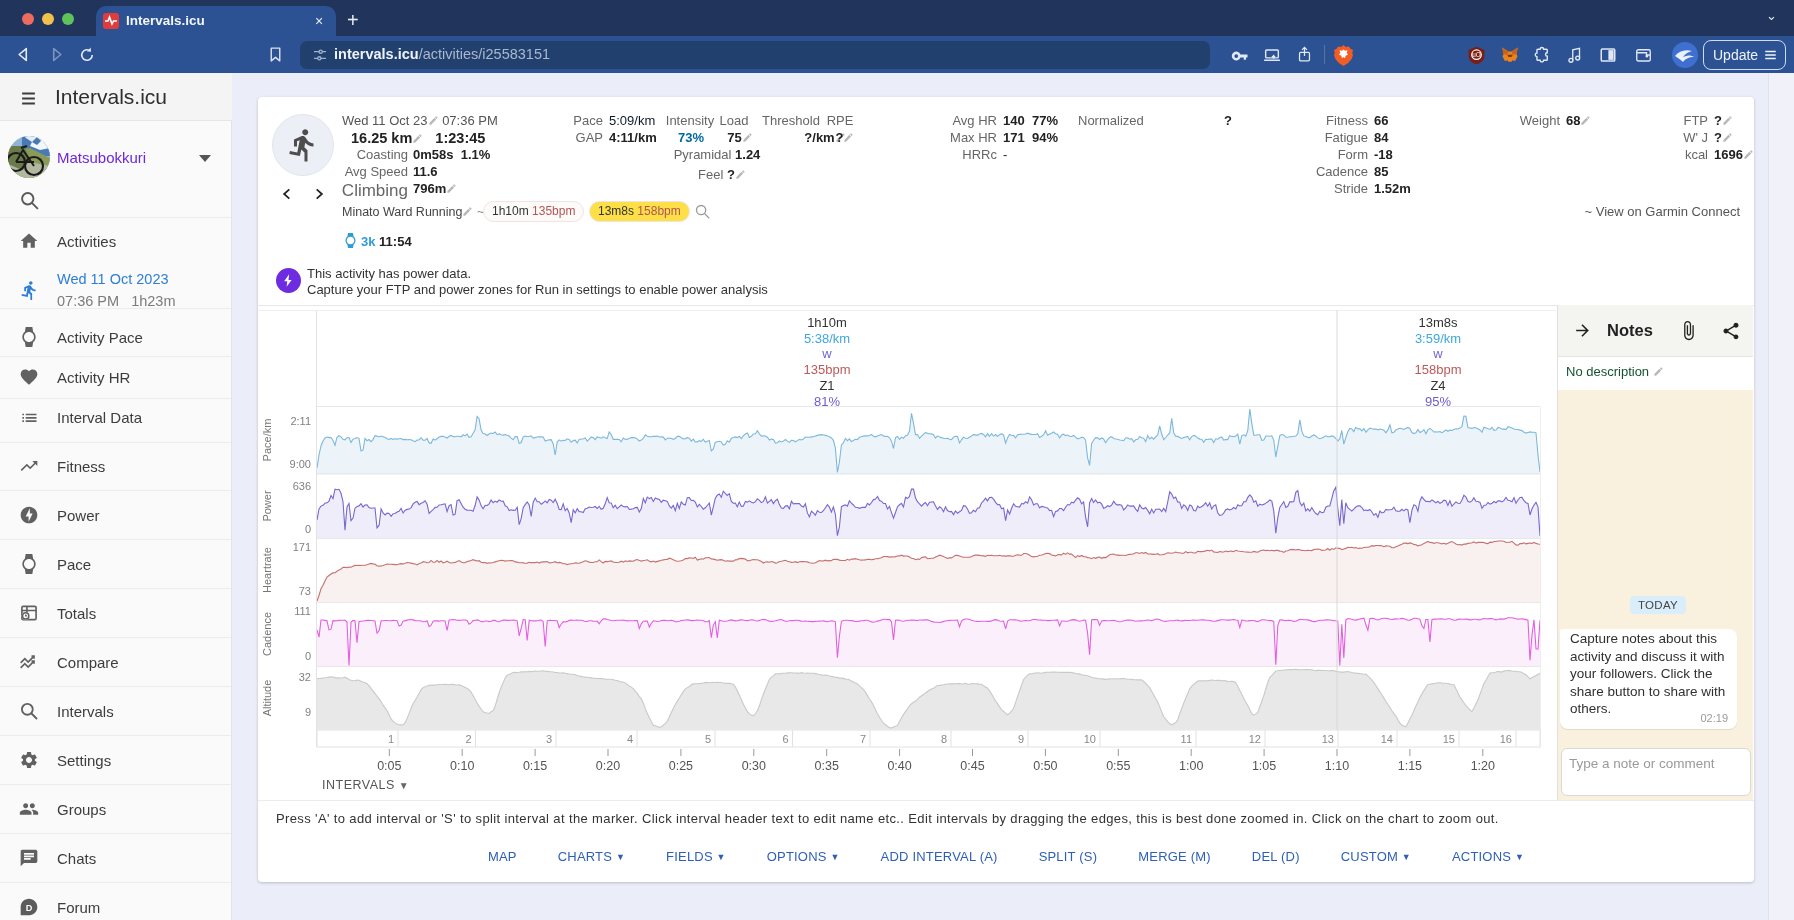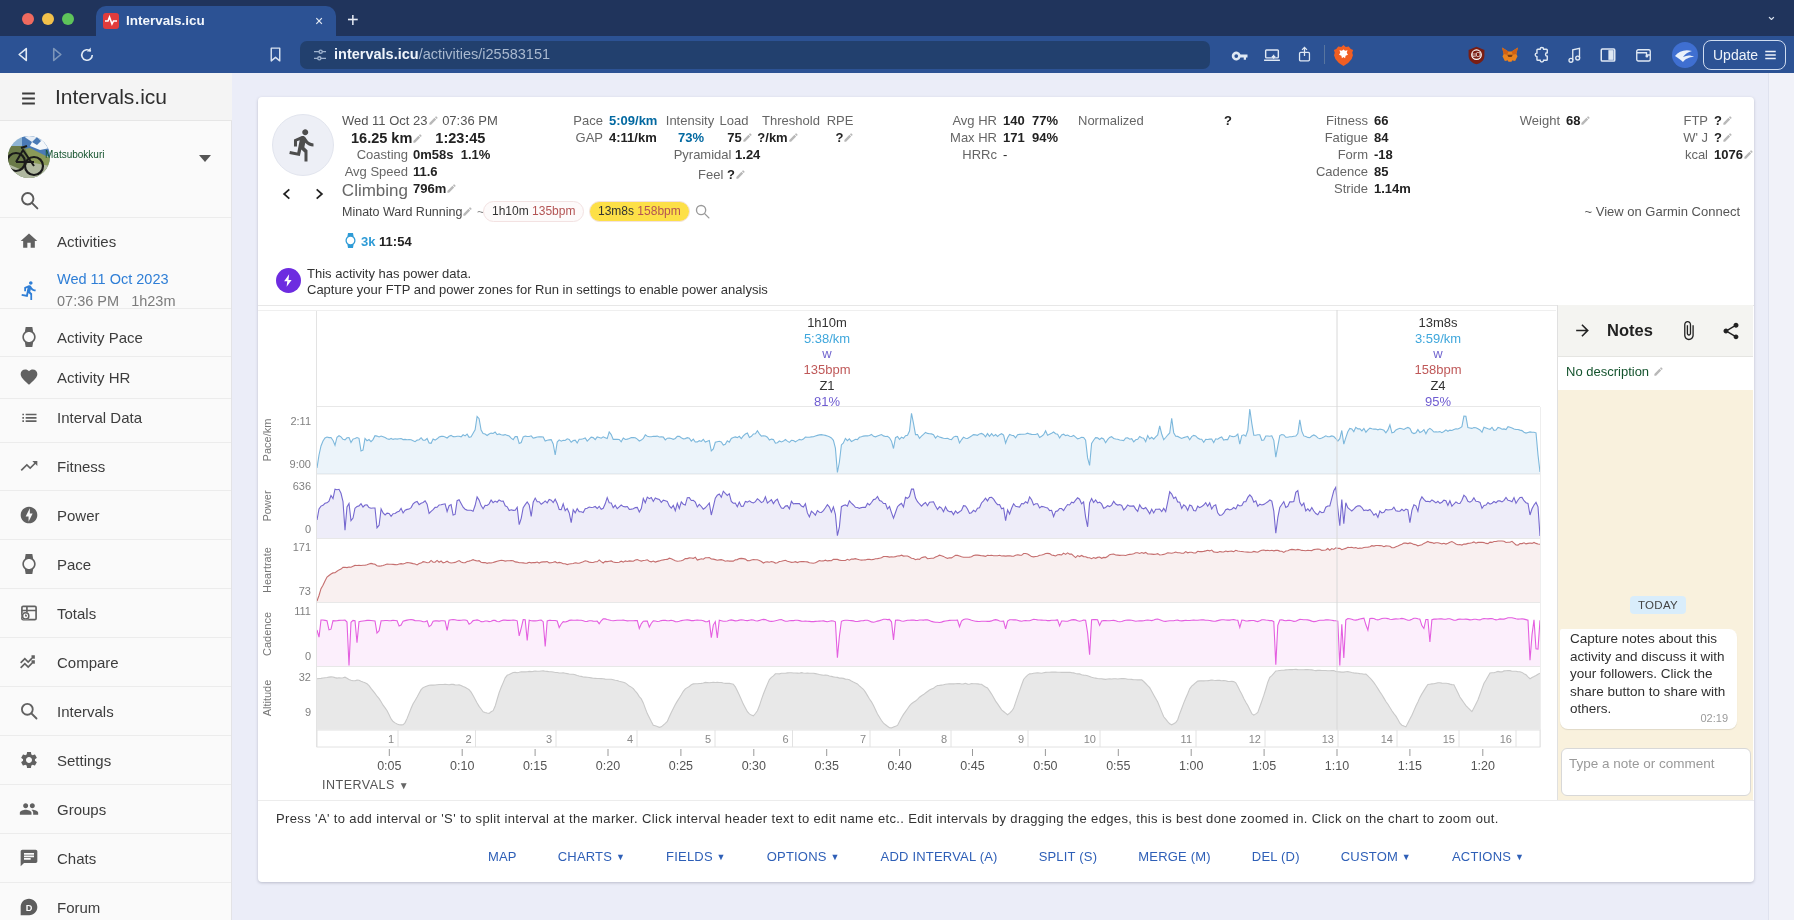--- a/index.html
+++ b/index.html
@@ -116,21 +116,21 @@
 <path d="M24 6l5 3 6-6 7 4v5l-10 2-10-4z" fill="#f4f7fa"></path>
 <path d="M0 16l22-4 20 10v20H0z" fill="#8a9a58"></path>
 <path d="M0 22l42 8v12H0z" fill="#b0b8a0"></path>
 <path d="M0 10h16l6 14-8 10L0 28z" fill="#6a7a48"></path>
 <circle cx="8" cy="26" r="9" fill="none" stroke="#1a1a1a" stroke-width="2.2"></circle>
 <circle cx="26" cy="30" r="9" fill="none" stroke="#1a1a1a" stroke-width="2.2"></circle>
 <path d="M8 26l7-12 11 16M8 26h18" stroke="#1a1a1a" stroke-width="2" fill="none"></path>
 <path d="M13 12l6-2" stroke="#1a1a1a" stroke-width="2"></path>
     </g>
   </svg>
-<div class="abs" style="left:45px;top:149px;font-size:10px;color:#14532d">Matsubokkuri</div>
+<div class="abs" style="left:57px;top:149px;font-size:15px;color:#6d28d9">Matsubokkuri</div>
 <svg class="abs" style="left:199px;top:154px" width="12" height="9" viewBox="0 0 12 9">
     <path d="M0 1h12L6 8z" fill="#555"></path>
   </svg>
 <div class="abs" style="left:19px;top:190px"><svg width="21" height="21" viewBox="0 0 24 24" fill="none">
       <circle cx="10" cy="10" r="6.5" stroke="#5a5a5a" stroke-width="2.2"></circle>
       <path d="M15 15l6 6" stroke="#5a5a5a" stroke-width="2.2" stroke-linecap="round"></path>
     </svg></div>
 <div class="abs" style="left:0;top:217px;width:231px;height:1px;background:#ececec"></div>
 <div class="abs" style="left:0;top:308px;width:231px;height:1px;background:#ececec"></div>
 <div class="abs" style="left:0;top:356px;width:231px;height:1px;background:#ececec"></div>
@@ -249,32 +249,32 @@
 <div class="abs" style="left:343px;top:233px"><svg width="15" height="15" viewBox="0 0 24 24">
       <path d="M20 12c0-2.54-1.19-4.81-3.04-6.27L16 0H8l-.95 5.73C5.19 7.19 4 9.45 4 12s1.19 4.81 3.05 6.27L8 24h8l.96-5.73C18.81 16.81 20 14.54 20 12zM6 12c0-3.31 2.69-6 6-6s6 2.69 6 6-2.69 6-6 6-6-2.69-6-6z" fill="#2e9bd6"></path>
     </svg></div>
 <div class="abs" style="left:361px;top:234px;font-size:13px;font-weight:bold;color:#2e9bd6">3k <span style="color:#222">11:54</span></div>
 <div class="abs" style="left:276px;top:268px;width:25px;height:25px;border-radius:50%;background:#6d2ce0"></div>
 <svg class="abs" style="left:281px;top:272px" width="15" height="17" viewBox="0 0 24 24">
     <path d="M13 2L5 13h5l-1 9 8-11h-5z" fill="#fff"></path>
   </svg>
 <div class="abs" style="left:307px;top:266px;font-size:13px;color:#333;line-height:15.5px">This activity has power data.<br>Capture your FTP and power zones for Run in settings to enable power analysis</div>
 <div class="abs" style="left:463px;top:113px;width:140px;font-size:13px;color:#666;text-align:right">Pace</div>
-<div class="abs" style="left:609px;top:113px;font-size:13px;font-weight:bold;color:#0369a1">5:09/km</div>
+<div class="abs" style="left:609px;top:113px;font-size:13px;font-weight:normal;color:#0f172a">5:09/km</div>
 <div class="abs" style="left:463px;top:130px;width:140px;font-size:13px;color:#666;text-align:right">GAP</div>
 <div class="abs" style="left:609px;top:130px;font-size:13px;font-weight:bold;color:#222">4:11/km</div>
 <div class="abs" style="left:600px;top:113px;width:180px;text-align:center;font-size:13px;color:#666">Intensity</div>
 <div class="abs" style="left:644px;top:113px;width:180px;text-align:center;font-size:13px;color:#666">Load</div>
 <div class="abs" style="left:701px;top:113px;width:180px;text-align:center;font-size:13px;color:#666">Threshold</div>
 <div class="abs" style="left:750px;top:113px;width:180px;text-align:center;font-size:13px;color:#666">RPE</div>
 <div class="abs" style="left:601px;top:130px;width:180px;text-align:center;font-size:13px;font-weight:bold;color:#0369a1">73%</div>
 <div class="abs" style="left:650px;top:130px;width:180px;text-align:center;font-size:13px;font-weight:bold;color:#222">75<svg style="vertical-align:-1px" width="11" height="11" viewBox="0 0 24 24">
       <path d="M3 17.25V21h3.75L17.81 9.94l-3.75-3.75L3 17.25zM20.71 7.04c.39-.39.39-1.02 0-1.41l-2.34-2.34c-.39-.39-1.02-.39-1.41 0l-1.83 1.83 3.75 3.75 1.83-1.83z" fill="#b8b8b8"></path>
     </svg></div>
-<div class="abs" style="left:688px;top:130px;width:180px;text-align:center;font-size:13px;font-weight:bold;color:#222">?/km<svg style="vertical-align:-1px" width="11" height="11" viewBox="0 0 24 24">
+<div class="abs" style="left:735px;top:130px;width:180px;text-align:center;font-size:13px;font-weight:bold;color:#222">?/km<svg style="vertical-align:-1px" width="11" height="11" viewBox="0 0 24 24">
       <path d="M3 17.25V21h3.75L17.81 9.94l-3.75-3.75L3 17.25zM20.71 7.04c.39-.39.39-1.02 0-1.41l-2.34-2.34c-.39-.39-1.02-.39-1.41 0l-1.83 1.83 3.75 3.75 1.83-1.83z" fill="#b8b8b8"></path>
     </svg></div>
 <div class="abs" style="left:755px;top:130px;width:180px;text-align:center;font-size:13px;font-weight:bold;color:#222">?<svg style="vertical-align:-1px" width="11" height="11" viewBox="0 0 24 24">
       <path d="M3 17.25V21h3.75L17.81 9.94l-3.75-3.75L3 17.25zM20.71 7.04c.39-.39.39-1.02 0-1.41l-2.34-2.34c-.39-.39-1.02-.39-1.41 0l-1.83 1.83 3.75 3.75 1.83-1.83z" fill="#b8b8b8"></path>
     </svg></div>
 <div class="abs" style="left:627px;top:147px;width:180px;text-align:center;font-size:13px;color:#666">Pyramidal <b style="color:#222">1.24</b></div>
 <div class="abs" style="left:632px;top:167px;width:180px;text-align:center;font-size:13px;color:#666">Feel <b style="color:#222">?</b><svg style="vertical-align:-1px" width="11" height="11" viewBox="0 0 24 24">
       <path d="M3 17.25V21h3.75L17.81 9.94l-3.75-3.75L3 17.25zM20.71 7.04c.39-.39.39-1.02 0-1.41l-2.34-2.34c-.39-.39-1.02-.39-1.41 0l-1.83 1.83 3.75 3.75 1.83-1.83z" fill="#b8b8b8"></path>
     </svg></div>
 <div class="abs" style="left:857px;top:113px;width:140px;font-size:13px;color:#666;text-align:right">Avg HR</div>
@@ -287,35 +287,35 @@
 <div class="abs" style="left:1224px;top:113px;font-size:13px;font-weight:bold;color:#222">?</div>
 <div class="abs" style="left:1228px;top:113px;width:140px;font-size:13px;color:#666;text-align:right">Fitness</div>
 <div class="abs" style="left:1374px;top:113px;font-size:13px;font-weight:bold;color:#222">66</div>
 <div class="abs" style="left:1228px;top:130px;width:140px;font-size:13px;color:#666;text-align:right">Fatigue</div>
 <div class="abs" style="left:1374px;top:130px;font-size:13px;font-weight:bold;color:#222">84</div>
 <div class="abs" style="left:1228px;top:147px;width:140px;font-size:13px;color:#666;text-align:right">Form</div>
 <div class="abs" style="left:1374px;top:147px;font-size:13px;font-weight:bold;color:#222">-18</div>
 <div class="abs" style="left:1228px;top:164px;width:140px;font-size:13px;color:#666;text-align:right">Cadence</div>
 <div class="abs" style="left:1374px;top:164px;font-size:13px;font-weight:bold;color:#222">85</div>
 <div class="abs" style="left:1228px;top:181px;width:140px;font-size:13px;color:#666;text-align:right">Stride</div>
-<div class="abs" style="left:1374px;top:181px;font-size:13px;font-weight:bold;color:#222">1.14m</div>
+<div class="abs" style="left:1374px;top:181px;font-size:13px;font-weight:bold;color:#222">1.52m</div>
 <div class="abs" style="left:1420px;top:113px;width:140px;font-size:13px;color:#666;text-align:right">Weight</div>
 <div class="abs" style="left:1566px;top:113px;font-size:13px;font-weight:bold;color:#222">68<svg style="vertical-align:-1px" width="11" height="11" viewBox="0 0 24 24">
       <path d="M3 17.25V21h3.75L17.81 9.94l-3.75-3.75L3 17.25zM20.71 7.04c.39-.39.39-1.02 0-1.41l-2.34-2.34c-.39-.39-1.02-.39-1.41 0l-1.83 1.83 3.75 3.75 1.83-1.83z" fill="#b8b8b8"></path>
     </svg></div>
 <div class="abs" style="left:1568px;top:113px;width:140px;font-size:13px;color:#666;text-align:right">FTP</div>
 <div class="abs" style="left:1714px;top:113px;font-size:13px;font-weight:bold;color:#222">?<svg style="vertical-align:-1px" width="11" height="11" viewBox="0 0 24 24">
       <path d="M3 17.25V21h3.75L17.81 9.94l-3.75-3.75L3 17.25zM20.71 7.04c.39-.39.39-1.02 0-1.41l-2.34-2.34c-.39-.39-1.02-.39-1.41 0l-1.83 1.83 3.75 3.75 1.83-1.83z" fill="#b8b8b8"></path>
     </svg></div>
 <div class="abs" style="left:1568px;top:130px;width:140px;font-size:13px;color:#666;text-align:right">W' J</div>
 <div class="abs" style="left:1714px;top:130px;font-size:13px;font-weight:bold;color:#222">?<svg style="vertical-align:-1px" width="11" height="11" viewBox="0 0 24 24">
       <path d="M3 17.25V21h3.75L17.81 9.94l-3.75-3.75L3 17.25zM20.71 7.04c.39-.39.39-1.02 0-1.41l-2.34-2.34c-.39-.39-1.02-.39-1.41 0l-1.83 1.83 3.75 3.75 1.83-1.83z" fill="#b8b8b8"></path>
     </svg></div>
 <div class="abs" style="left:1568px;top:147px;width:140px;font-size:13px;color:#666;text-align:right">kcal</div>
-<div class="abs" style="left:1714px;top:147px;font-size:13px;font-weight:normal;color:#222"><b>1076</b><svg style="vertical-align:-1px" width="11" height="11" viewBox="0 0 24 24">
+<div class="abs" style="left:1714px;top:147px;font-size:13px;font-weight:normal;color:#222"><b>1696</b><svg style="vertical-align:-1px" width="11" height="11" viewBox="0 0 24 24">
       <path d="M3 17.25V21h3.75L17.81 9.94l-3.75-3.75L3 17.25zM20.71 7.04c.39-.39.39-1.02 0-1.41l-2.34-2.34c-.39-.39-1.02-.39-1.41 0l-1.83 1.83 3.75 3.75 1.83-1.83z" fill="#b8b8b8"></path>
     </svg></div>
 <div class="abs" style="left:1540px;top:204px;width:200px;font-size:13px;color:#555;text-align:right">~ View on Garmin Connect</div>
 <svg class="abs" style="left:258px;top:305px" width="1298" height="495" viewBox="258 305 1298 495">
     <line x1="317" y1="406.5" x2="1540" y2="406.5" stroke="#e8e8e8" stroke-width="1"></line>
     <line x1="317" y1="474" x2="1540" y2="474" stroke="#e8e8e8" stroke-width="1"></line>
     <line x1="317" y1="538.5" x2="1540" y2="538.5" stroke="#e8e8e8" stroke-width="1"></line>
     <line x1="317" y1="602.5" x2="1540" y2="602.5" stroke="#e8e8e8" stroke-width="1"></line>
     <line x1="317" y1="666.5" x2="1540" y2="666.5" stroke="#e8e8e8" stroke-width="1"></line>
     <path d="M317.0 474L317.0 468.0L319.0 455.0L321.0 446.0L323.0 441.0L325.0 438.0L327.0 437.0L329.0 437.6L331.0 437.5L333.0 440.4L335.0 445.2L337.0 437.2L339.0 435.7L341.0 436.9L343.0 439.3L345.0 439.9L347.0 437.8L349.0 437.5L351.0 442.5L353.0 439.1L355.0 438.4L357.0 437.5L359.0 438.3L361.0 450.9L363.0 450.1L365.0 438.4L367.0 440.7L369.0 439.5L371.0 441.6L373.0 439.6L375.0 435.7L377.0 436.1L379.1 437.0L381.1 436.1L383.1 436.8L385.1 437.6L387.1 438.8L389.1 439.4L391.1 438.4L393.1 439.4L395.1 438.8L397.1 439.1L399.1 438.7L401.1 438.5L403.1 439.6L405.1 439.4L407.1 439.7L409.1 439.6L411.1 439.8L413.1 440.7L415.1 441.7L417.1 440.1L419.1 439.7L421.1 437.7L423.1 440.2L425.1 440.2L427.1 438.5L429.1 442.9L431.1 443.3L433.1 439.0L435.1 440.1L437.1 438.8L439.1 437.0L441.1 436.4L443.1 436.3L445.1 437.0L447.1 438.0L449.1 436.3L451.1 435.4L453.1 436.6L455.1 436.8L457.1 436.3L459.1 436.3L461.1 436.9L463.1 434.8L465.1 435.9L467.1 434.2L469.1 437.4L471.1 436.7L473.1 433.3L475.1 429.9L477.1 416.5L479.1 418.7L481.1 430.1L483.1 433.5L485.1 434.0L487.1 435.5L489.1 434.0L491.1 433.1L493.1 433.5L495.1 432.0L497.1 434.7L499.1 433.9L501.2 434.8L503.2 435.1L505.2 434.6L507.2 435.4L509.2 436.0L511.2 438.1L513.2 439.6L515.2 436.5L517.2 436.6L519.2 443.5L521.2 442.5L523.2 436.9L525.2 436.1L527.2 436.5L529.2 436.5L531.2 435.8L533.2 438.2L535.2 437.6L537.2 437.0L539.2 436.8L541.2 436.9L543.2 437.0L545.2 441.0L547.2 440.3L549.2 439.9L551.2 439.6L553.2 444.0L555.2 455.0L557.2 442.1L559.2 439.9L561.2 441.2L563.2 440.2L565.2 440.5L567.2 438.8L569.2 439.4L571.2 442.2L573.2 440.6L575.2 440.1L577.2 442.9L579.2 439.2L581.2 439.2L583.2 438.7L585.2 438.0L587.2 441.1L589.2 439.2L591.2 437.2L593.2 437.6L595.2 439.6L597.2 436.9L599.2 437.4L601.2 438.2L603.2 436.8L605.2 437.7L607.2 438.6L609.2 431.9L611.2 434.6L613.2 439.4L615.2 439.4L617.2 439.2L619.2 439.4L621.2 441.8L623.3 438.0L625.3 439.5L627.3 439.1L629.3 438.6L631.3 437.6L633.3 437.5L635.3 437.7L637.3 439.1L639.3 441.0L641.3 440.1L643.3 438.5L645.3 434.9L647.3 436.2L649.3 436.8L651.3 436.7L653.3 436.3L655.3 436.4L657.3 436.1L659.3 437.0L661.3 436.8L663.3 437.1L665.3 439.9L667.3 438.2L669.3 438.1L671.3 438.5L673.3 439.3L675.3 438.5L677.3 436.4L679.3 436.4L681.3 437.8L683.3 438.9L685.3 438.6L687.3 437.7L689.3 438.3L691.3 441.1L693.3 439.1L695.3 442.0L697.3 441.9L699.3 440.7L701.3 441.4L703.3 439.3L705.3 442.1L707.3 441.2L709.3 440.5L711.3 451.0L713.3 449.0L715.3 442.3L717.3 441.7L719.3 441.3L721.3 441.9L723.3 445.0L725.3 444.3L727.3 440.7L729.3 442.1L731.3 438.4L733.3 437.4L735.3 436.9L737.3 437.6L739.3 436.3L741.3 438.6L743.3 435.9L745.4 434.0L747.4 433.0L749.4 437.5L751.4 436.3L753.4 434.0L755.4 433.7L757.4 430.7L759.4 433.8L761.4 436.1L763.4 435.8L765.4 436.0L767.4 437.2L769.4 440.1L771.4 439.1L773.4 439.6L775.4 443.1L777.4 442.7L779.4 441.0L781.4 441.9L783.4 441.1L785.4 439.5L787.4 441.1L789.4 442.4L791.4 440.3L793.4 440.5L795.4 441.8L797.4 440.6L799.4 439.4L801.4 440.0L803.4 439.1L805.4 437.0L807.4 437.2L809.4 437.3L811.4 436.9L813.4 436.7L815.4 436.0L817.4 435.4L819.4 434.9L821.4 434.6L823.4 435.0L825.4 435.4L827.4 436.1L829.4 436.8L831.4 437.9L833.4 440.3L835.4 448.2L837.4 472.5L839.4 462.0L841.4 444.9L843.4 443.0L845.4 438.4L847.4 440.7L849.4 438.9L851.4 441.6L853.4 440.5L855.4 439.3L857.4 439.6L859.4 437.3L861.4 436.8L863.4 436.1L865.4 435.9L867.5 435.9L869.5 435.5L871.5 434.4L873.5 436.3L875.5 436.8L877.5 436.0L879.5 435.2L881.5 434.5L883.5 435.9L885.5 436.5L887.5 436.3L889.5 437.8L891.5 441.2L893.5 448.5L895.5 437.7L897.5 436.4L899.5 439.3L901.5 437.1L903.5 438.3L905.5 435.7L907.5 435.2L909.5 431.0L911.5 413.3L913.5 423.3L915.5 434.6L917.5 434.5L919.5 438.3L921.5 436.2L923.5 434.4L925.5 432.4L927.5 433.4L929.5 433.8L931.5 433.9L933.5 434.7L935.5 438.1L937.5 435.9L939.5 437.1L941.5 437.6L943.5 438.2L945.5 438.5L947.5 438.2L949.5 439.3L951.5 439.7L953.5 437.1L955.5 436.3L957.5 436.6L959.5 443.0L961.5 439.8L963.5 437.1L965.5 438.2L967.5 438.5L969.5 437.3L971.5 436.0L973.5 434.6L975.5 434.9L977.5 435.3L979.5 433.9L981.5 433.4L983.5 434.5L985.5 436.9L987.5 433.6L989.5 436.4L991.6 433.6L993.6 436.1L995.6 434.5L997.6 436.4L999.6 434.7L1001.6 433.7L1003.6 435.1L1005.6 443.2L1007.6 437.8L1009.6 434.5L1011.6 435.3L1013.6 435.6L1015.6 437.9L1017.6 434.7L1019.6 434.4L1021.6 434.2L1023.6 434.2L1025.6 434.0L1027.6 433.2L1029.6 433.9L1031.6 434.4L1033.6 434.5L1035.6 434.5L1037.6 433.7L1039.6 437.5L1041.6 436.3L1043.6 434.7L1045.6 430.8L1047.6 435.2L1049.6 434.2L1051.6 433.2L1053.6 432.0L1055.6 433.7L1057.6 434.3L1059.6 438.0L1061.6 434.9L1063.6 434.2L1065.6 435.6L1067.6 435.0L1069.6 436.3L1071.6 436.5L1073.6 435.4L1075.6 437.1L1077.6 438.8L1079.6 438.2L1081.6 437.2L1083.6 437.4L1085.6 440.2L1087.6 457.9L1089.6 465.4L1091.6 443.4L1093.6 440.2L1095.6 437.7L1097.6 437.9L1099.6 439.5L1101.6 438.0L1103.6 438.9L1105.6 442.7L1107.6 439.7L1109.6 437.5L1111.6 436.7L1113.7 438.5L1115.7 439.0L1117.7 439.3L1119.7 440.0L1121.7 440.2L1123.7 440.6L1125.7 438.0L1127.7 437.8L1129.7 439.2L1131.7 438.7L1133.7 441.9L1135.7 439.8L1137.7 439.3L1139.7 436.5L1141.7 437.8L1143.7 438.2L1145.7 441.7L1147.7 435.5L1149.7 439.0L1151.7 437.3L1153.7 439.1L1155.7 436.8L1157.7 434.9L1159.7 425.9L1161.7 434.0L1163.7 439.7L1165.7 437.5L1167.7 435.0L1169.7 433.0L1171.7 418.3L1173.7 432.7L1175.7 436.2L1177.7 436.4L1179.7 437.4L1181.7 438.5L1183.7 437.6L1185.7 437.0L1187.7 436.4L1189.7 439.8L1191.7 436.6L1193.7 435.4L1195.7 435.9L1197.7 438.1L1199.7 439.1L1201.7 439.3L1203.7 442.3L1205.7 439.4L1207.7 439.5L1209.7 439.1L1211.7 439.0L1213.7 442.5L1215.7 438.8L1217.7 439.2L1219.7 437.8L1221.7 436.9L1223.7 440.0L1225.7 439.5L1227.7 439.6L1229.7 435.6L1231.7 436.4L1233.7 436.7L1235.8 435.9L1237.8 434.1L1239.8 444.1L1241.8 435.6L1243.8 434.8L1245.8 436.2L1247.8 430.3L1249.8 409.0L1251.8 423.3L1253.8 435.2L1255.8 435.3L1257.8 434.8L1259.8 434.8L1261.8 440.3L1263.8 440.0L1265.8 436.0L1267.8 436.0L1269.8 436.2L1271.8 435.8L1273.8 440.3L1275.8 457.1L1277.8 446.1L1279.8 435.6L1281.8 434.5L1283.8 434.9L1285.8 437.3L1287.8 437.2L1289.8 436.8L1291.8 436.8L1293.8 436.3L1295.8 436.0L1297.8 433.6L1299.8 419.8L1301.8 431.1L1303.8 435.9L1305.8 436.6L1307.8 437.4L1309.8 437.7L1311.8 436.0L1313.8 434.9L1315.8 435.9L1317.8 437.9L1319.8 438.7L1321.8 437.9L1323.8 436.9L1325.8 435.8L1327.8 436.7L1329.8 436.6L1331.8 435.9L1333.8 436.5L1335.8 438.5L1337.8 441.2L1339.8 438.7L1341.8 430.5L1343.8 444.2L1345.8 437.6L1347.8 431.7L1349.8 428.4L1351.8 429.0L1353.8 431.6L1355.8 427.3L1357.9 428.9L1359.9 428.9L1361.9 430.9L1363.9 428.4L1365.9 432.2L1367.9 429.9L1369.9 428.1L1371.9 428.7L1373.9 429.1L1375.9 429.1L1377.9 429.8L1379.9 429.1L1381.9 429.5L1383.9 430.3L1385.9 432.9L1387.9 429.9L1389.9 424.8L1391.9 432.8L1393.9 432.2L1395.9 430.0L1397.9 429.1L1399.9 428.3L1401.9 428.8L1403.9 429.5L1405.9 428.3L1407.9 427.4L1409.9 428.4L1411.9 432.6L1413.9 433.6L1415.9 432.8L1417.9 429.6L1419.9 432.6L1421.9 431.6L1423.9 429.7L1425.9 433.8L1427.9 429.9L1429.9 428.4L1431.9 429.8L1433.9 432.0L1435.9 431.8L1437.9 432.0L1439.9 431.6L1441.9 432.7L1443.9 431.5L1445.9 429.9L1447.9 431.3L1449.9 430.1L1451.9 430.5L1453.9 429.5L1455.9 428.7L1457.9 429.0L1459.9 428.1L1461.9 426.6L1463.9 416.1L1465.9 416.3L1467.9 427.6L1469.9 428.0L1471.9 428.4L1473.9 427.6L1475.9 427.7L1477.9 428.8L1480.0 430.0L1482.0 432.3L1484.0 427.2L1486.0 428.0L1488.0 428.8L1490.0 429.4L1492.0 427.3L1494.0 430.3L1496.0 430.1L1498.0 427.4L1500.0 428.1L1502.0 429.2L1504.0 428.9L1506.0 429.6L1508.0 426.7L1510.0 427.3L1512.0 428.0L1514.0 429.1L1516.0 429.5L1518.0 429.5L1520.0 430.1L1522.0 430.6L1524.0 432.2L1526.0 433.1L1528.0 432.5L1530.0 431.9L1532.0 432.3L1534.0 432.2L1536.0 432.8L1538.0 455.0L1540.0 472.0L1540.0 474Z" fill="rgba(125,184,220,0.15)" stroke="none"></path>

